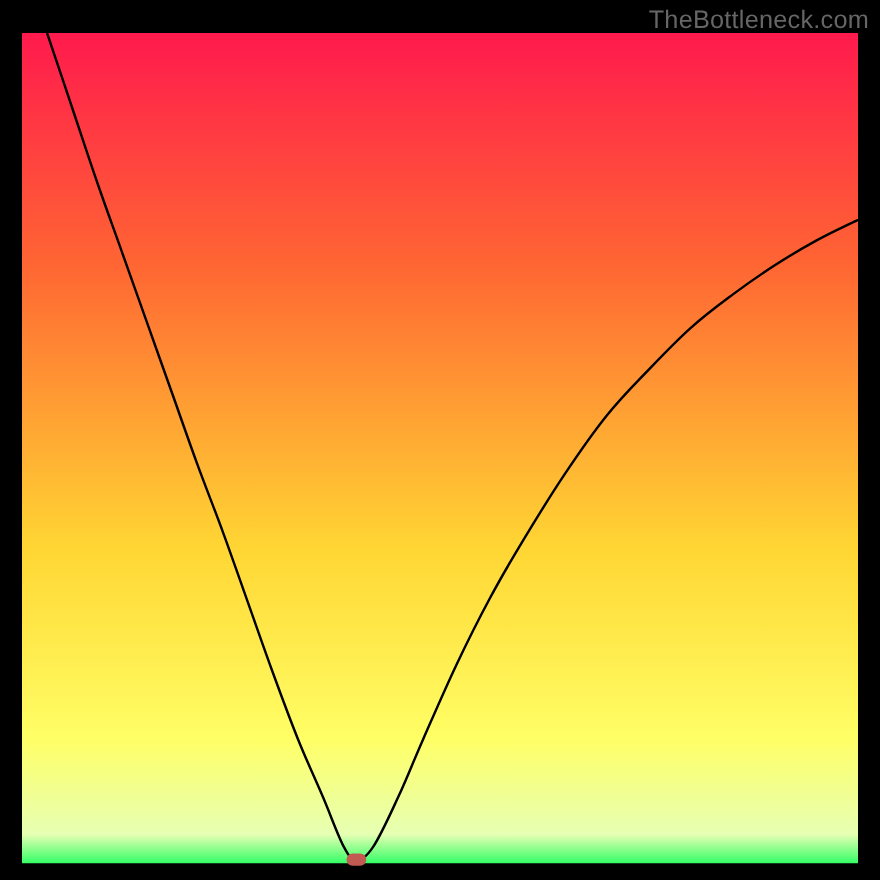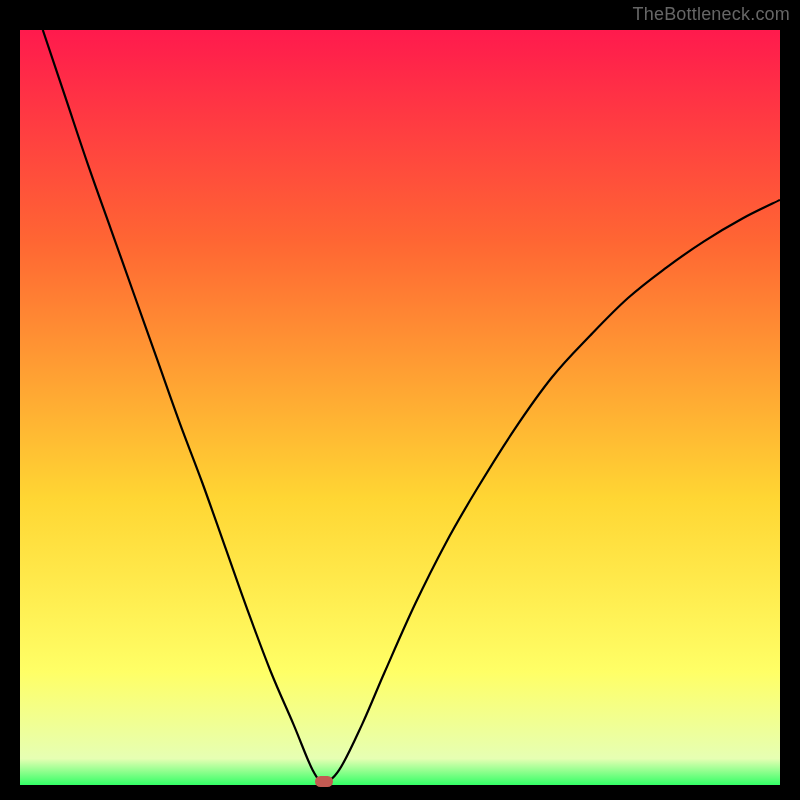--- a/index.html
+++ b/index.html
@@ -16,21 +16,21 @@
     top: 30px;
     width: 760px;
     height: 755px;
     background: #000;
   }
   .watermark {
     position: absolute;
     top: 4px;
     right: 10px;
     font-family: Arial, Helvetica, sans-serif;
-    font-size: 18px;
+    font-size: 23px;
     color: #666;
     letter-spacing: 0.2px;
     font-weight: 500;
   }
   .marker {
     position: absolute;
     background: #c35a52;
     border-radius: 6px;
   }
 </style>

